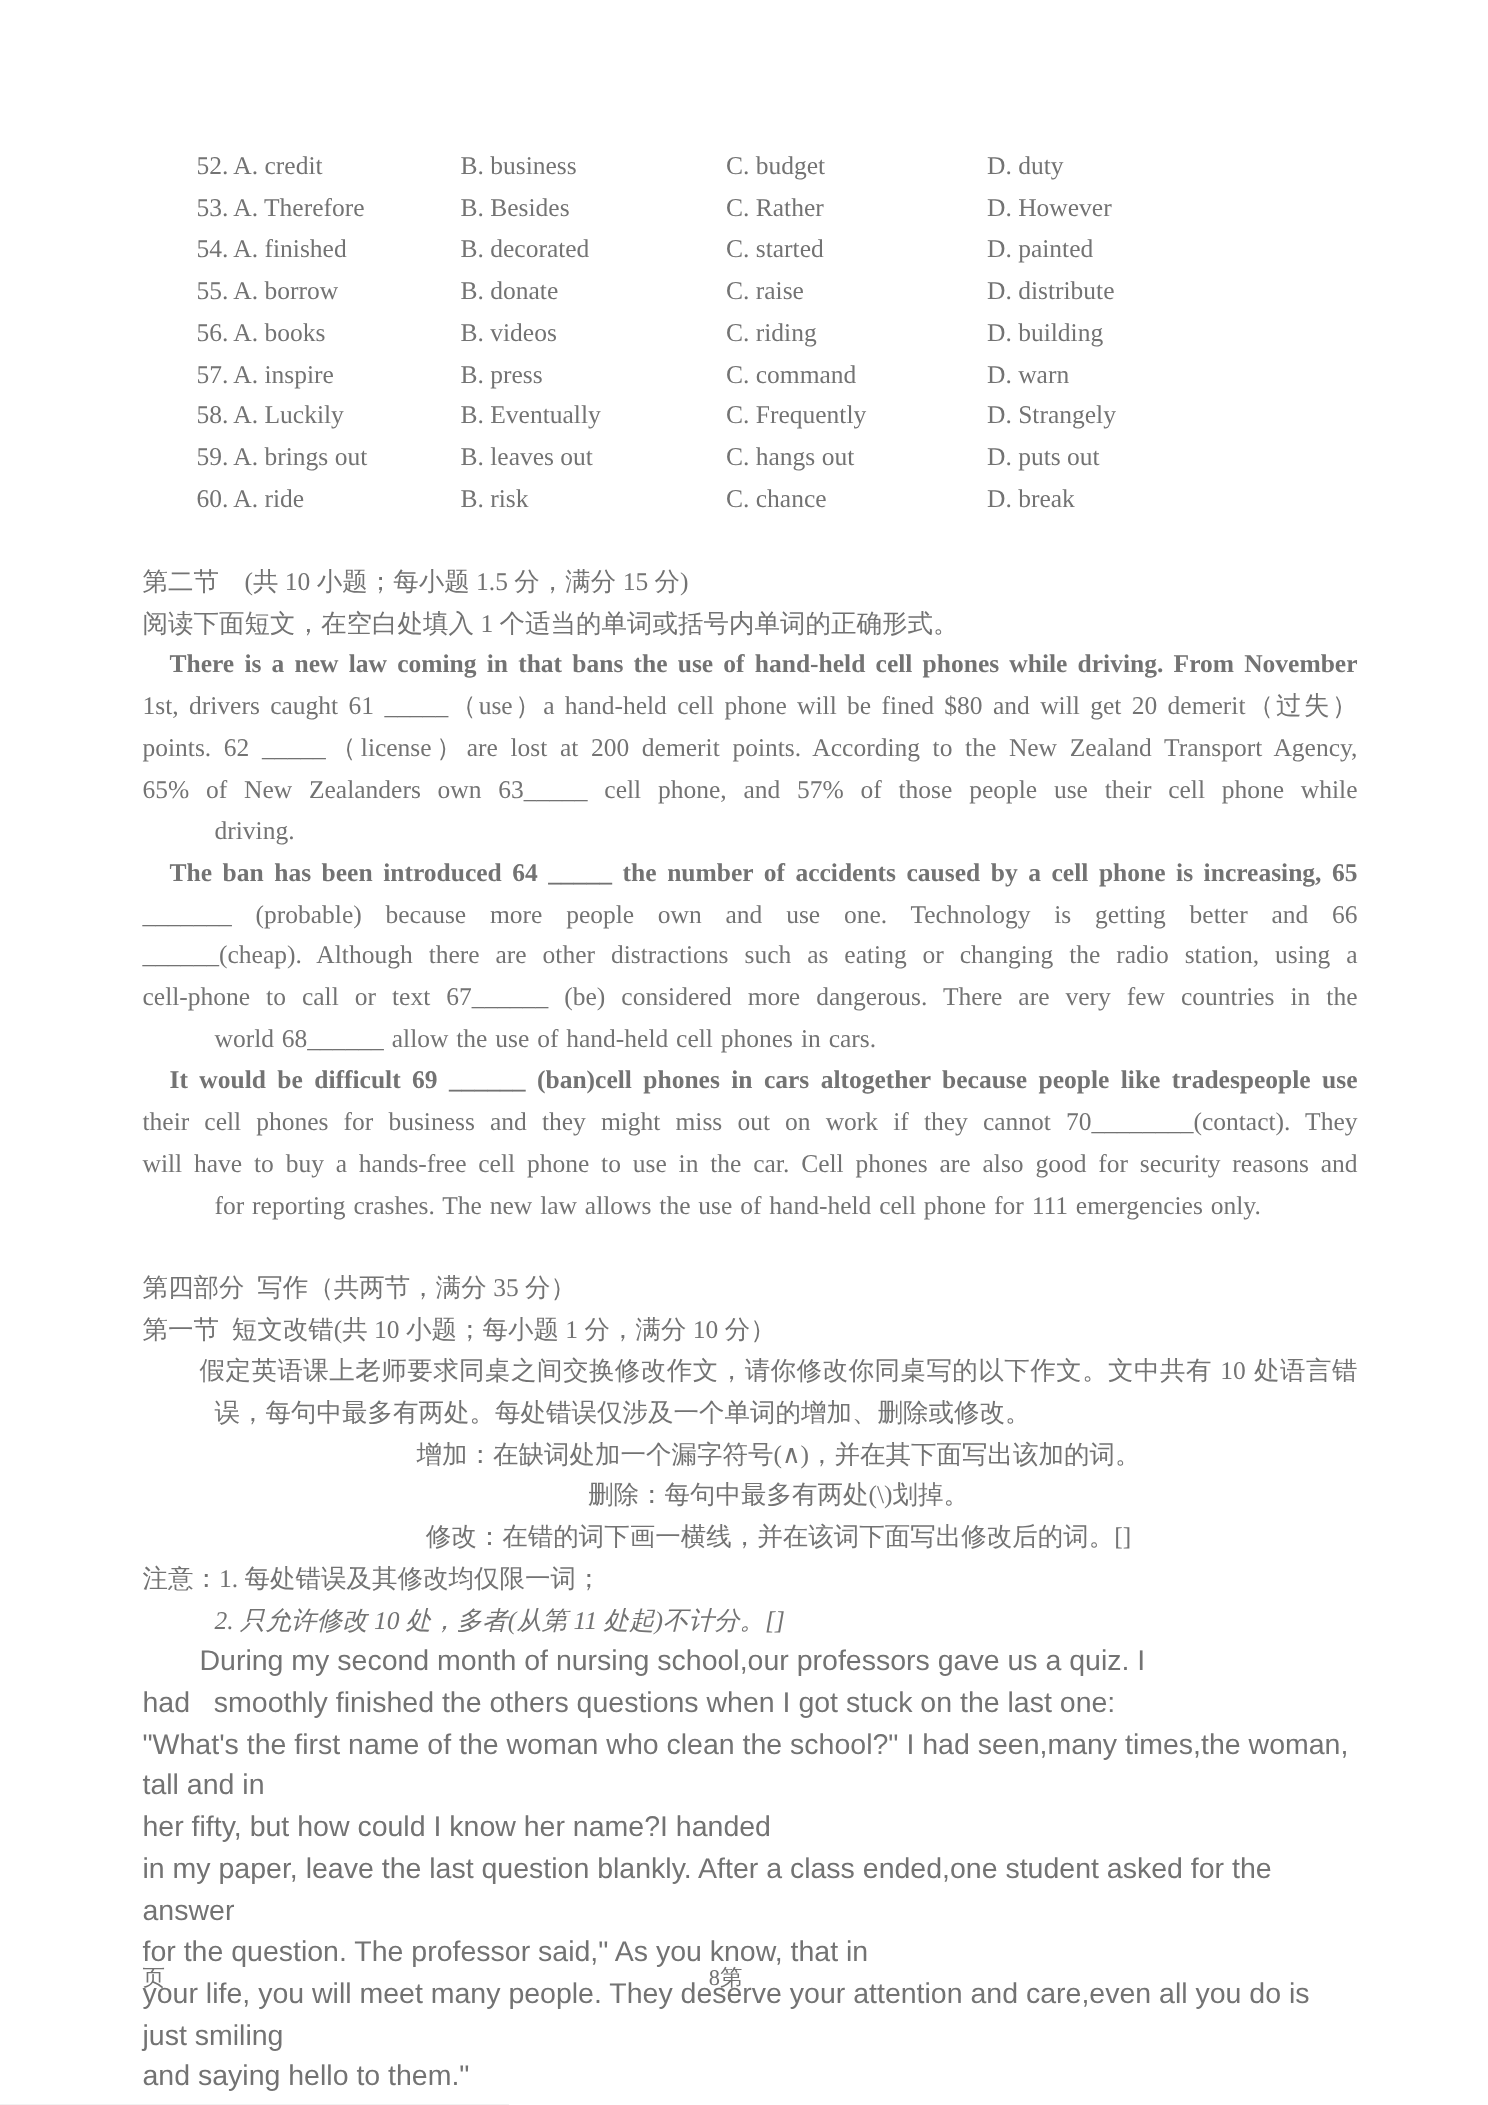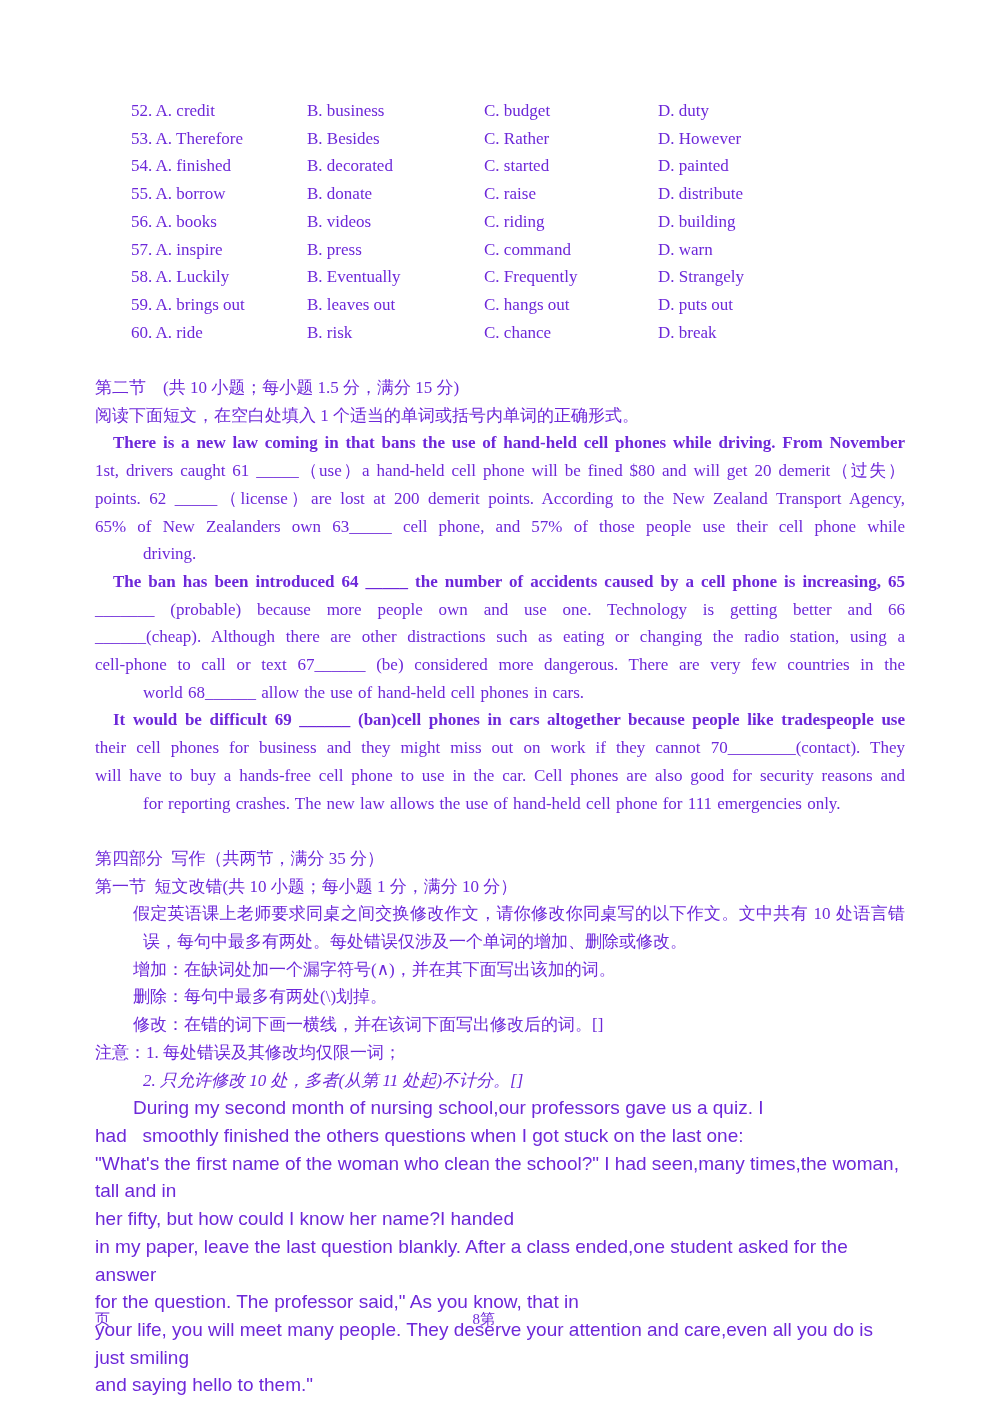--- a/index.html
+++ b/index.html
@@ -1,41 +1,41 @@
 <!DOCTYPE html>
 <html><head>
 <meta charset="utf-8">
 <style>
   html,body{margin:0;padding:0;background:#e8e8e8;}
   .page{
     position:relative;
     width:992px;height:1403px;
     margin:0 auto;
     background:#ffffff;
-    color:#6d28d9;
+    color:#737373;
     font-family:"Liberation Serif","DejaVu Serif",serif;
     font-size:17px;
     line-height:27.7px;
     box-sizing:border-box;
     padding:97px 87px 0 95px;
     overflow:hidden;
   }
   
   .opts{margin-left:36px;}
   .opt-row{display:grid;grid-template-columns:176px 177px 174px 1fr;}
   .opt-cell{white-space:nowrap;}
   
   .gap-top{margin-top:27.7px;}
   .heading{white-space:pre-wrap;}
   
   .jline{text-align:justify;text-align-last:justify;word-spacing:1px;}
   .jline.last{text-align:justify;text-align-last:auto;margin-left:48px;}
   .indent-en{text-indent:18px;font-weight:bold;}
   .indent-cn{text-indent:38px;}
-  .rule-line{padding-left:38px;}
+  .rule-line{padding-left:38px;text-align:center;}
   .note2-line{padding-left:48px;font-style:italic;}
   
   .essay-line{
     font-family:"Liberation Sans","DejaVu Sans",sans-serif;
     font-size:19px;
     line-height:27.7px;
     white-space:pre-wrap;
   }
   .essay-line.first{text-indent:38px;}
   

